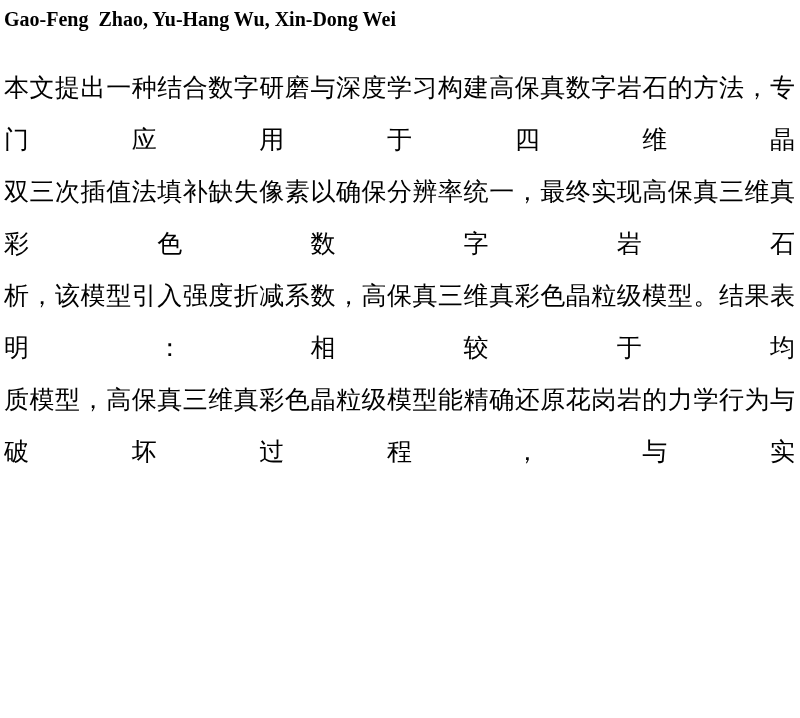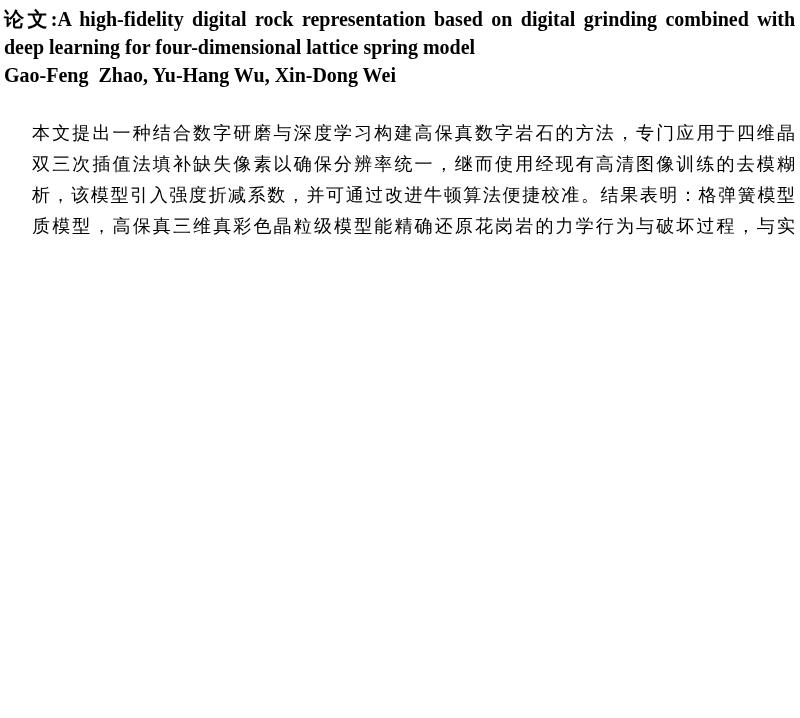--- a/index.html
+++ b/index.html
@@ -26,45 +26,40 @@
   .authors {
     font-weight: bold;
     font-size: 20px;
     line-height: 28px;
     white-space: pre-wrap;
   }
   .abstract {
     margin-top: 29px;
   }
   .abstract .line {
-    font-size: 18px;
-    line-height: 31px;
+    font-size: 25px;
+    line-height: 52px;
     white-space: nowrap;
-    margin-left: 28px;
   }
   
   .j {
     text-align: justify;
     text-align-last: justify;
     white-space: normal !important;
   }
 </style>
 </head>
 <body>
 
 <div class="page">
 
-  <div class="title">
-    <div class="j">论文:A high-fidelity digital rock representation based on digital grinding combined with</div>
-    <div>deep learning for four-dimensional lattice spring model</div>
-  </div>
 
   <div class="authors">Gao-Feng  Zhao, Yu-Hang Wu, Xin-Dong Wei</div>
 
   <div class="abstract">
     <div class="line j">本文提出一种结合数字研磨与深度学习构建高保真数字岩石的方法，专门应用于四维晶</div>
-    <div class="line j">双三次插值法填补缺失像素以确保分辨率统一，继而使用经现有高清图像训练的去模糊</div>
-    <div class="line j">析，该模型引入强度折减系数，并可通过改进牛顿算法便捷校准。结果表明：格弹簧模型</div>
+    <div class="line j">双三次插值法填补缺失像素以确保分辨率统一，最终实现高保真三维真彩色数字岩石</div>
+    <div class="line j">析，该模型引入强度折减系数，高保真三维真彩色晶粒级模型。结果表明：相较于均</div>
     <div class="line j">质模型，高保真三维真彩色晶粒级模型能精确还原花岗岩的力学行为与破坏过程，与实</div>
 
   </div>
 
 </div>
 
 </body></html>

